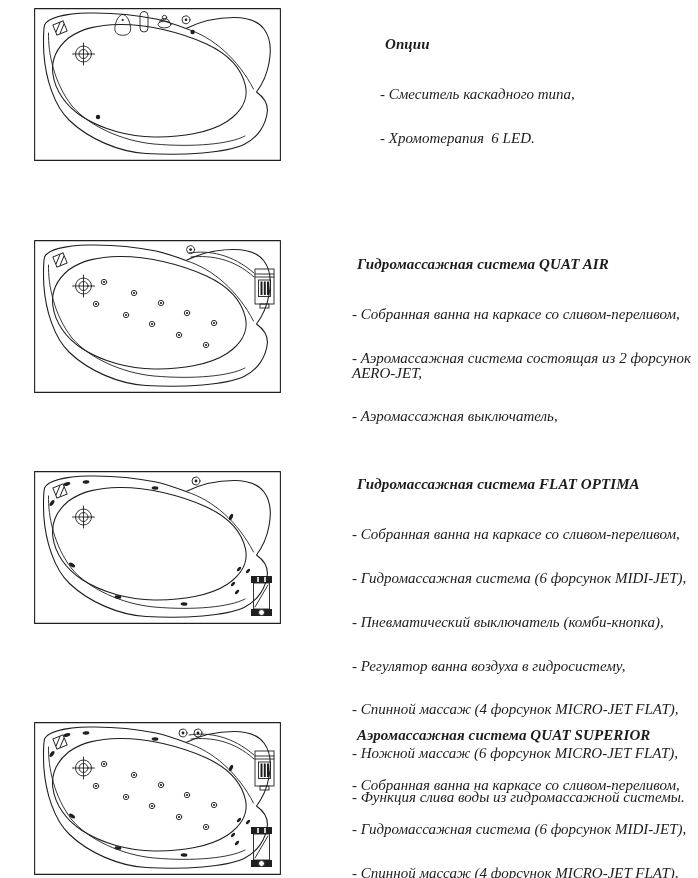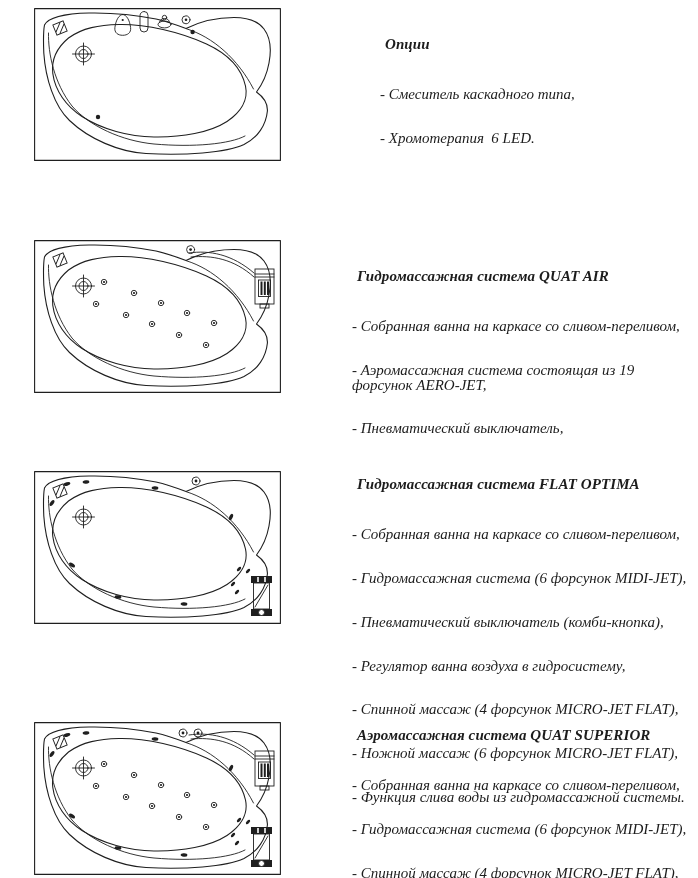--- a/index.html
+++ b/index.html
@@ -6,21 +6,21 @@
   body{
     width:698px;height:878px;background:#ffffff;
     font-family:"Liberation Serif", serif;color:#1c1c1c;
     position:relative;overflow:hidden;
   }
   .page{position:relative;width:698px;height:878px;background:#fff;}
   .diagram{position:absolute;left:34px;width:247px;height:153px;}
   .diagram svg{display:block;width:247px;height:153px;}
   .d1{top:8px;} .d2{top:240px;} .d3{top:471px;} .d4{top:722px;}
   .textblock{position:absolute;left:352px;width:340px;}
-  .t1{top:35px;margin-left:28px;} .t2{top:255px;margin-top:12px;} .t3{top:475px;} .t4{top:726px;}
+  .t1{top:35px;margin-left:28px;} .t2{top:255px;} .t3{top:475px;} .t4{top:726px;}
   .sec-title{
     font-size:15px;font-weight:bold;font-style:italic;
     line-height:19px;margin:0;padding-left:5px;letter-spacing:0.1px;
   }
   ul.spec-list{
     list-style:none;margin:4px 0 0 0;padding:0;
     font-style:italic;font-size:15px;line-height:14.6px;
     white-space:pre-wrap;
   }
   
@@ -179,22 +179,22 @@
       <use href="#tub-base"></use>
       <use href="#pneumo-button" x="156.6" y="9.6"></use>
       <use href="#aero-jets"></use>
       <use href="#air-blower"></use>
     </svg>
   </div>
   <div class="textblock t2">
     <h2 class="sec-title">Гидромассажная система QUAT AIR</h2>
     <ul class="spec-list">
       <li>- Собранная ванна на каркасе со сливом-переливом,</li>
-      <li>- Аэромассажная система состоящая из 19 форсунок AERO-JET,</li>
-      <li>- Пневматический выключатель,</li>
+      <li>- Аэромассажная система состоящая из 2 форсунок AERO-JET,</li>
+      <li>- Аэромассажная выключатель,</li>
     </ul>
   </div>
 
   <div class="diagram d3">
     <svg viewBox="0 0 247 153">
       <use href="#tub-base"></use>
       <use href="#pneumo-button" x="162" y="10"></use>
       <use href="#wall-jets"></use>
       <use href="#hydro-pump"></use>
     </svg>

